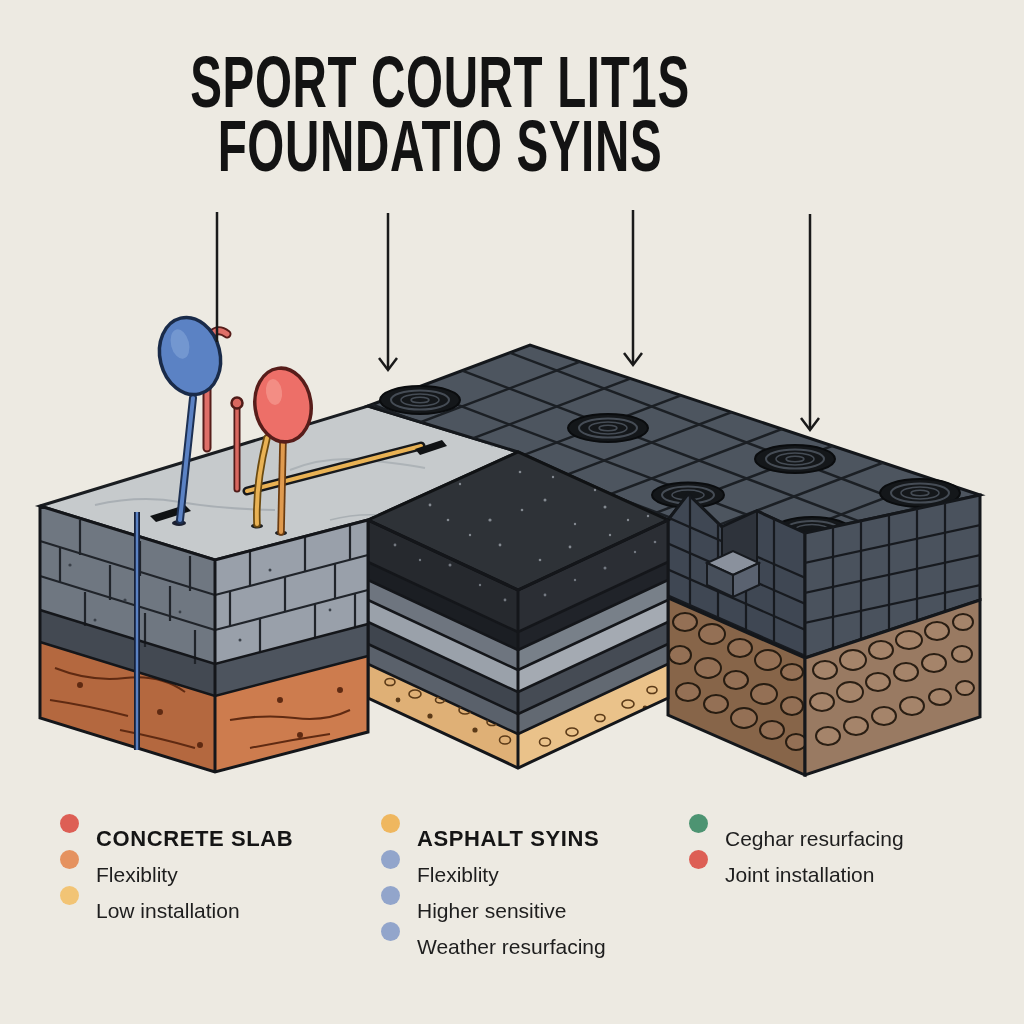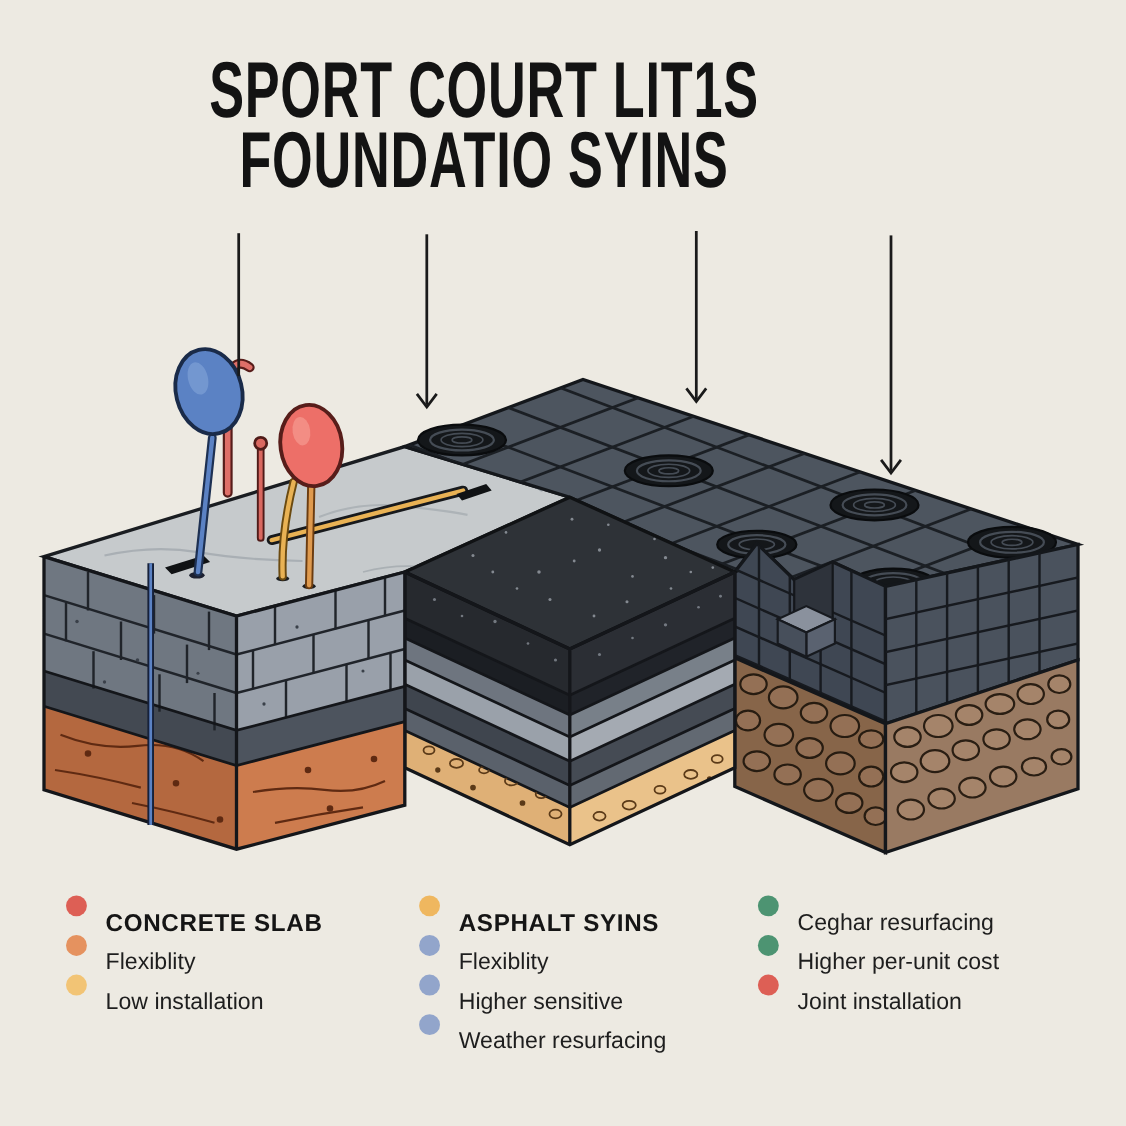--- a/index.html
+++ b/index.html
@@ -444,20 +444,16 @@
     <span class="ltext">Weather resurfacing</span>
   </div>
 </div>
 
 <div class="legend-col c3">
   <div class="lrow">
     <span class="dot" style="background: rgb(77, 148, 114);"></span>
     <span class="ltext">Ceghar resurfacing</span>
   </div>
   <div class="lrow">
-    <span class="dot" style="background: rgb(77, 148, 114);"></span>
-    <span class="ltext">Higher per-unit cost</span>
-  </div>
-  <div class="lrow">
     <span class="dot" style="background: rgb(221, 95, 85);"></span>
     <span class="ltext">Joint installation</span>
   </div>
 </div>
 
 </body></html>

